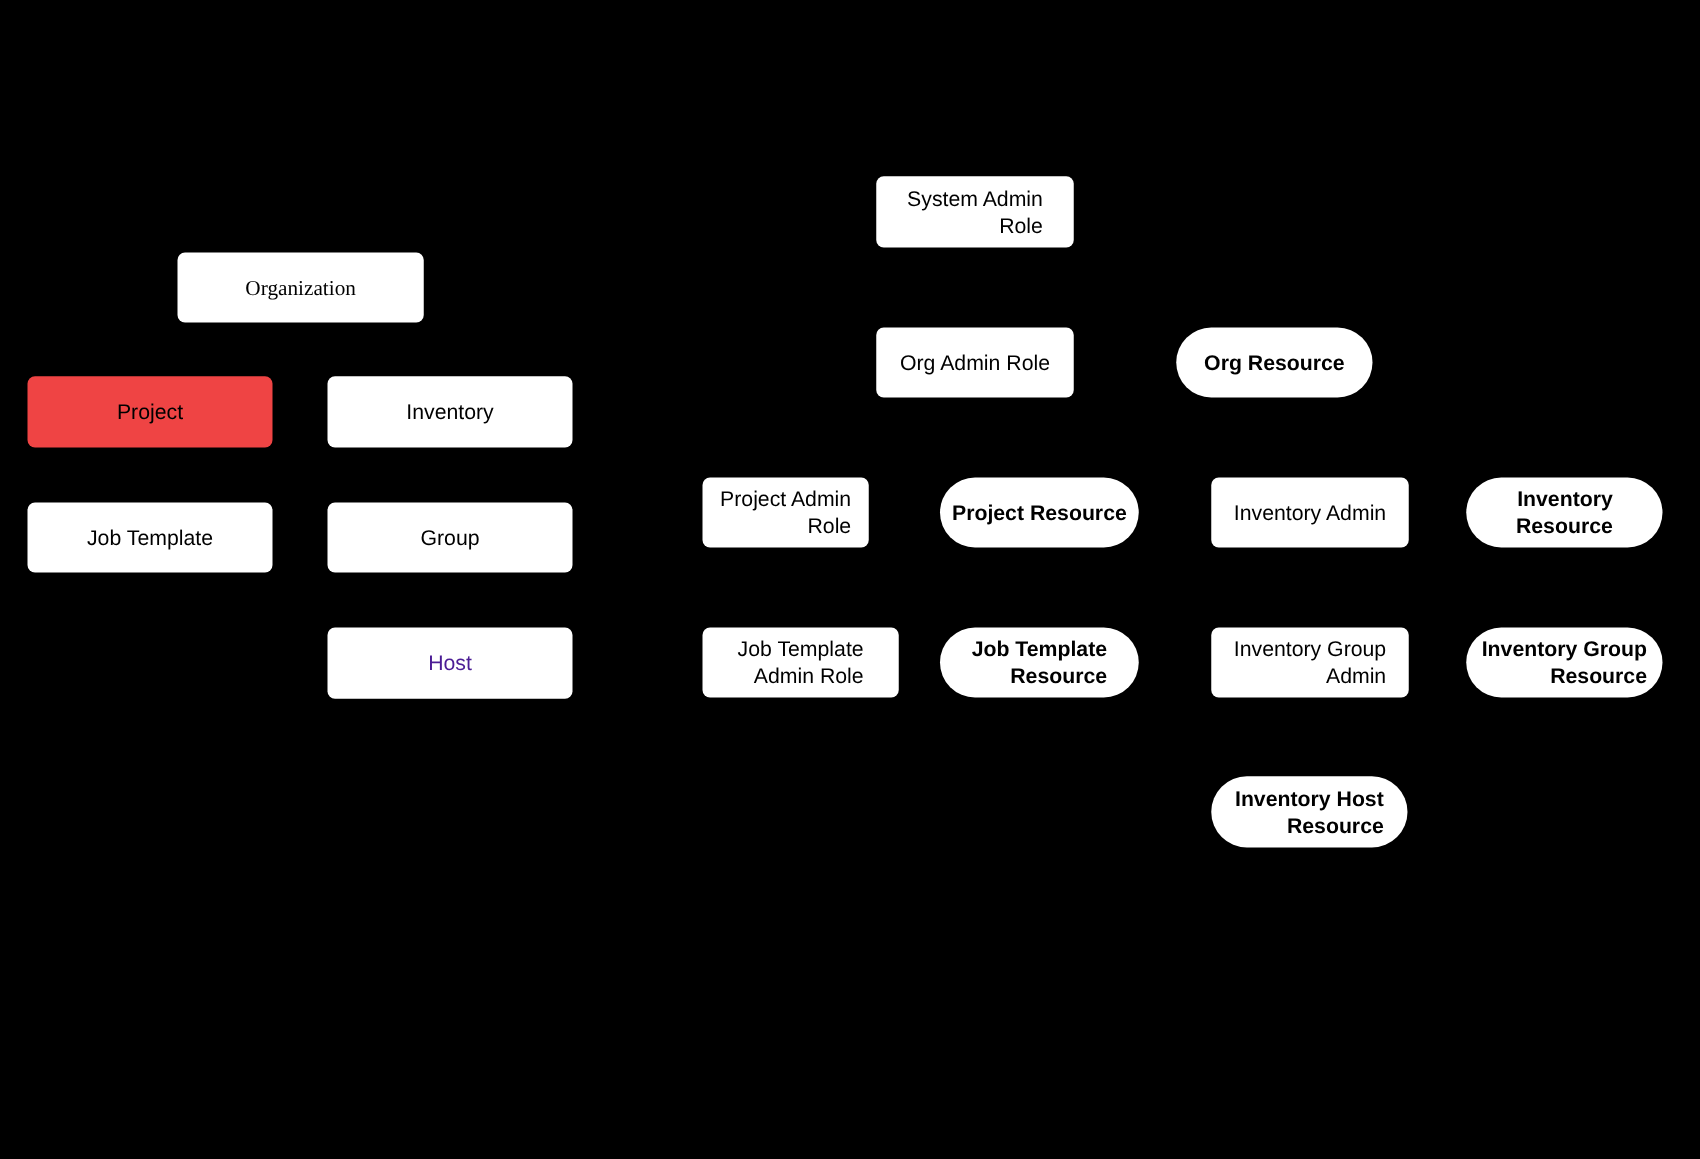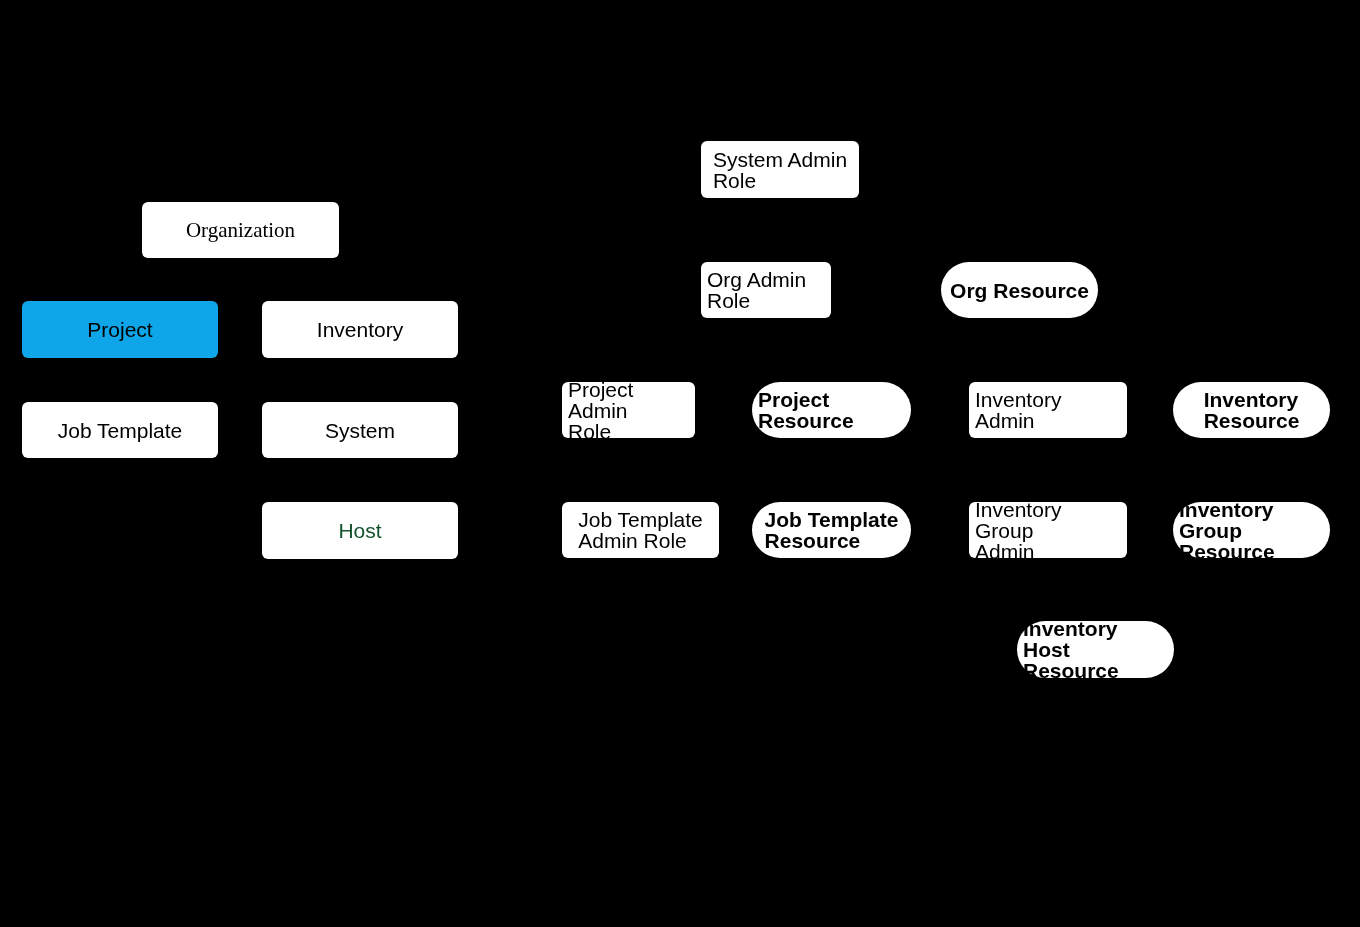--- a/index.html
+++ b/index.html
@@ -13,22 +13,22 @@
     height: 927px;
     overflow: hidden;
     font-family: "Liberation Sans", sans-serif;
   }
   .node {
     position: absolute;
     box-sizing: border-box;
     display: flex;
     align-items: center;
     justify-content: center;
-    text-align: left;
-    font-size: 21px;
+    text-align: right;
+    font-size: 17px;
     line-height: 21px;
     font-weight: 400;
   }
   .node.rectangle {
     border-radius: 6px;
   }
   .node.stadium {
     border-radius: 999px;
     font-weight: bold;
   }
@@ -37,40 +37,40 @@
     padding: 0 6px;
   }
 </style>
 </head>
 <body>
 
 <div class="canvas" id="diagram-canvas" style="background: rgb(0, 0, 0);">
     <div class="node rectangle" style="left: 142px; top: 202px; width: 197px; height: 56px; background: rgb(255, 255, 255); color: rgb(0, 0, 0); font-family: Liberation Serif, serif;">
       <span class="node-label">Organization</span>
     </div>
-    <div class="node rectangle" style="left: 22px; top: 301px; width: 196px; height: 57px; background: #0ea5e9; color: rgb(0, 0, 0);">
+    <div class="node rectangle" style="left: 22px; top: 301px; width: 196px; height: 57px; background: #ef4444; color: rgb(0, 0, 0);">
       <span class="node-label">Project</span>
     </div>
     <div class="node rectangle" style="left: 262px; top: 301px; width: 196px; height: 57px; background: rgb(255, 255, 255); color: rgb(0, 0, 0);">
       <span class="node-label">Inventory</span>
     </div>
     <div class="node rectangle" style="left: 22px; top: 402px; width: 196px; height: 56px; background: rgb(255, 255, 255); color: rgb(0, 0, 0);">
       <span class="node-label">Job Template</span>
     </div>
     <div class="node rectangle" style="left: 262px; top: 402px; width: 196px; height: 56px; background: rgb(255, 255, 255); color: rgb(0, 0, 0);">
-      <span class="node-label">System</span>
+      <span class="node-label">Group</span>
     </div>
-    <div class="node rectangle" style="left: 262px; top: 502px; width: 196px; height: 57px; background: rgb(255, 255, 255); color: #14532d;">
+    <div class="node rectangle" style="left: 262px; top: 502px; width: 196px; height: 57px; background: rgb(255, 255, 255); color: #4c1d95;">
       <span class="node-label">Host</span>
     </div>
     <div class="node rectangle" style="left: 701px; top: 141px; width: 158px; height: 57px; background: rgb(255, 255, 255); color: rgb(0, 0, 0);">
       <span class="node-label">System Admin
 Role</span>
     </div>
-    <div class="node rectangle" style="left: 701px; top: 262px; width: 130px; height: 56px; background: rgb(255, 255, 255); color: rgb(0, 0, 0);">
+    <div class="node rectangle" style="left: 701px; top: 262px; width: 158px; height: 56px; background: rgb(255, 255, 255); color: rgb(0, 0, 0);">
       <span class="node-label">Org Admin Role</span>
     </div>
     <div class="node stadium" style="left: 941px; top: 262px; width: 157px; height: 56px; background: rgb(255, 255, 255); color: rgb(0, 0, 0);">
       <span class="node-label">Org Resource</span>
     </div>
     <div class="node rectangle" style="left: 562px; top: 382px; width: 133px; height: 56px; background: rgb(255, 255, 255); color: rgb(0, 0, 0);">
       <span class="node-label">Project Admin
 Role</span>
     </div>
     <div class="node stadium" style="left: 752px; top: 382px; width: 159px; height: 56px; background: rgb(255, 255, 255); color: rgb(0, 0, 0);">
@@ -92,17 +92,17 @@
 Resource</span>
     </div>
     <div class="node rectangle" style="left: 969px; top: 502px; width: 158px; height: 56px; background: rgb(255, 255, 255); color: rgb(0, 0, 0);">
       <span class="node-label">Inventory Group
 Admin</span>
     </div>
     <div class="node stadium" style="left: 1173px; top: 502px; width: 157px; height: 56px; background: rgb(255, 255, 255); color: rgb(0, 0, 0);">
       <span class="node-label">Inventory Group
 Resource</span>
     </div>
-    <div class="node stadium" style="left: 1017px; top: 621px; width: 157px; height: 57px; background: rgb(255, 255, 255); color: rgb(0, 0, 0);">
+    <div class="node stadium" style="left: 969px; top: 621px; width: 157px; height: 57px; background: rgb(255, 255, 255); color: rgb(0, 0, 0);">
       <span class="node-label">Inventory Host
 Resource</span>
     </div>
   </div>
 
 </body></html>

